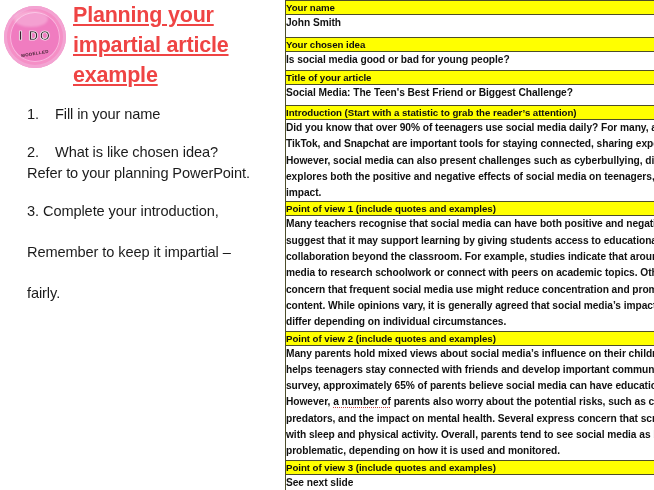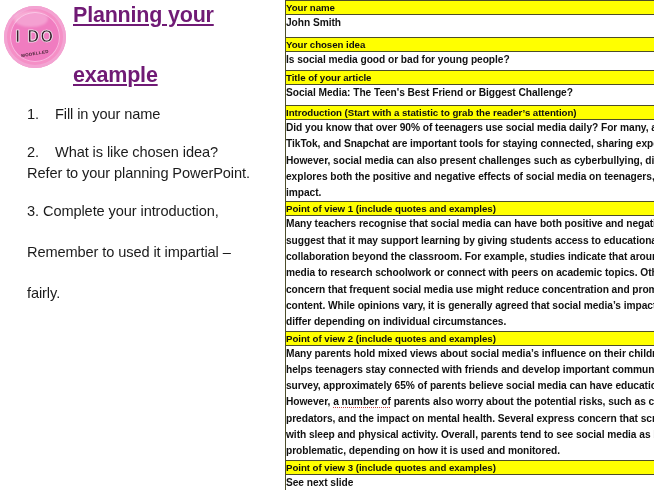--- a/index.html
+++ b/index.html
@@ -73,21 +73,21 @@
     filter: blur(1px);
   }
   #badge .ido {
     position: absolute;
     left: 0;
     top: 22px;
     width: 62px;
     text-align: center;
     font-family: "Liberation Sans", sans-serif;
     font-weight: bold;
-    font-size: 16px;
+    font-size: 13px;
     letter-spacing: 1.5px;
     color: #3a2030;
     -webkit-text-stroke: 0.6px #ffffff;
     text-shadow: 0 0 1px #ffffff;
   }
   #badge .subtext {
     position: absolute;
     left: 0;
     top: 45px;
     width: 62px;
@@ -101,21 +101,21 @@
 
   #deck-title {
     position: absolute;
     left: 73px;
     top: 0px;
     width: 208px;
     font-family: "Liberation Sans", sans-serif;
     font-weight: bold;
     font-size: 21.5px;
     line-height: 30px;
-    color: #701a75;
+    color: #ef4444;
     text-decoration: underline;
     text-underline-offset: 2px;
     letter-spacing: -0.2px;
   }
 
   #instructions {
     position: absolute;
     left: 19px;
     top: 104px;
     width: 258px;
@@ -201,33 +201,33 @@
 
       <div id="badge">
         <div class="inner-ring"></div>
         <div class="gloss"></div>
         <div class="ido">I DO</div>
         <div class="subtext">MODELLED</div>
       </div>
 
       <div id="deck-title">
         <span>Planning your</span><br>
-        <br>
+        <span>impartial article</span><br>
         <span>example</span>
       </div>
 
     </div>
 
     <div id="instructions">
 
       <p class="instr"><span>1.</span><span class="num-gap"></span><span>Fill in your name</span></p>
 
       <p class="instr"><span>2.</span><span class="num-gap"></span><span>What is like chosen idea?</span><br><span>Refer to your planning PowerPoint.</span></p>
 
-      <p class="instr"><span>3.</span> <span>Complete your introduction,</span><br><br><span>Remember to used it impartial –</span><br><br><span>fairly.</span></p>
+      <p class="instr"><span>3.</span> <span>Complete your introduction,</span><br><br><span>Remember to keep it impartial –</span><br><br><span>fairly.</span></p>
 
     </div>
   </div>
 
   <div id="table-panel">
     <table id="plan-table">
       <tbody>
 
         <tr>
           <td class="hdr">Your name</td>

